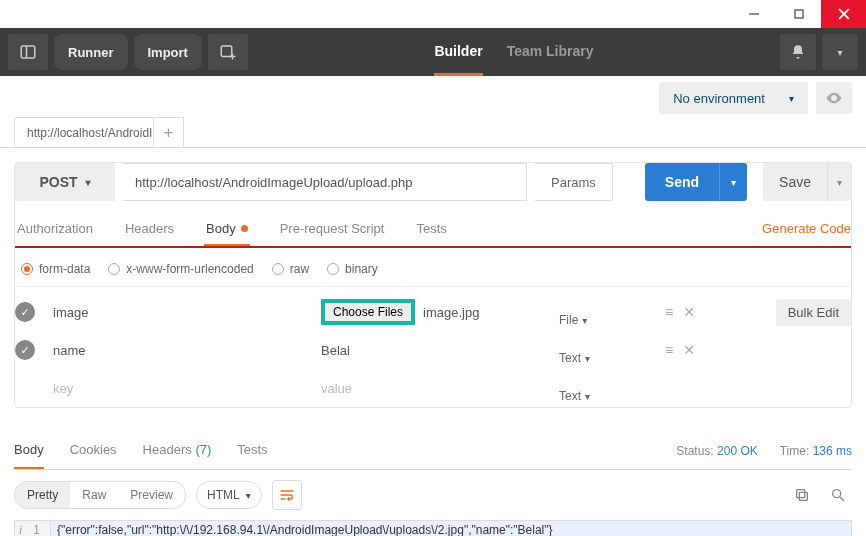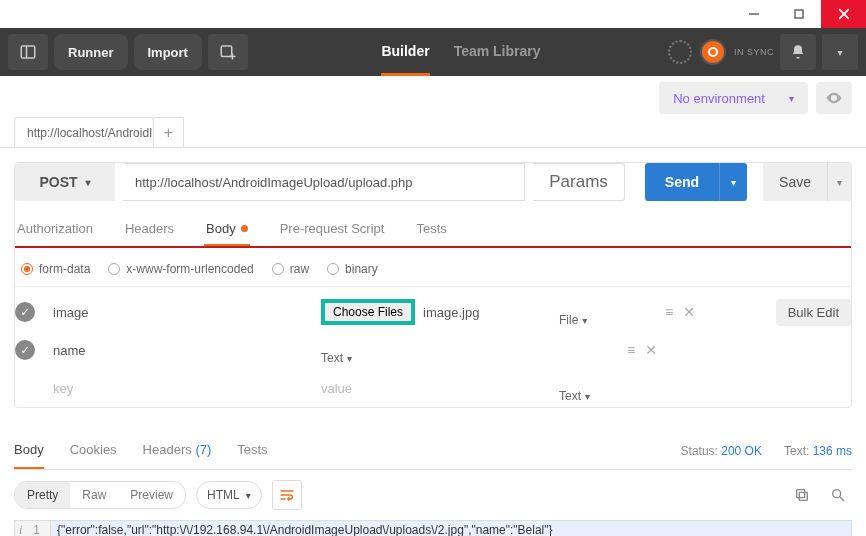--- a/index.html
+++ b/index.html
@@ -18,35 +18,35 @@
 .toolbar-tab.active { color: #fff; border-bottom-color: #f26b1d; }
 .sync-badge { display: flex; align-items: center; gap: 8px; }
 .sync-orb { position: relative; width: 24px; height: 24px; }
 .sync-orb-dashed { position: absolute; inset: 0; border: 2px dotted #777; border-radius: 50%; }
 .sync-orb-dot { width: 26px; height: 26px; background: #f26b1d; border-radius: 50%; display: flex; align-items: center; justify-content: center; border: 2px solid #555; }
 .sync-orb-inner { width: 10px; height: 10px; border: 2px solid #fff; border-radius: 50%; }
 .sync-text { font-size: 9px; color: #999; letter-spacing: 0.5px; }
 .bell-btn, .chev-btn { width: 36px; height: 36px; background: #4a4a4a; border-radius: 3px; display: flex; align-items: center; justify-content: center; color: #ccc; margin-left: 6px; }
 
 .envbar { height: 44px; display: flex; align-items: center; justify-content: flex-end; padding: 0 14px; gap: 8px; }
-.env-select { padding: 0 14px; height: 32px; background: #eee; border-radius: 3px; display: flex; align-items: center; gap: 24px; color: #8b5cf6; font-size: 13px; }
+.env-select { padding: 0 14px; height: 32px; background: #eee; border-radius: 3px; display: flex; align-items: center; gap: 24px; color: #0c4a6e; font-size: 13px; }
 .env-eye { width: 36px; height: 32px; background: #eee; border-radius: 3px; display: flex; align-items: center; justify-content: center; color: #aaa; }
 
 .tabstrip { display: flex; align-items: flex-end; padding: 0 14px; border-bottom: 1px solid #ddd; height: 34px; gap: 0; margin-top: -6px; }
 .tab { padding: 0 12px; height: 30px; border: 1px solid #ddd; border-bottom: none; background: #fff; font-size: 12px; color: #666; display: flex; align-items: center; border-radius: 3px 3px 0 0; width: 140px; overflow: hidden; white-space: nowrap; }
 .tab-add { width: 30px; height: 30px; border: 1px solid #ddd; border-left: none; border-bottom: none; display: flex; align-items: center; justify-content: center; color: #999; font-size: 16px; }
 
 .content { padding: 14px; }
 .request-card { border: 1px solid #e5e5e5; border-radius: 4px; background: #fff; }
 
 .req-row { display: flex; gap: 8px; margin-bottom: 12px; }
 .method-btn { width: 100px; height: 38px; background: #eee; display: flex; align-items: center; justify-content: center; gap: 8px; font-size: 14px; font-weight: 600; color: #555; border-radius: 3px 0 0 3px; }
 .url-input { flex: 1; height: 38px; border: 1px solid #ddd; border-left: none; padding: 0 12px; font-size: 13px; color: #555; display: flex; align-items: center; }
-.params-btn { padding: 0 16px; height: 38px; border: 1px solid #ddd; border-left: none; background: #fff; color: #666; font-size: 17px; display: flex; align-items: center; border-radius: 0 3px 3px 0; }
-.send-btn { height: 38px; display: flex; margin-left: 12px; }
+.params-btn { padding: 0 16px; height: 38px; border: 1px solid #ddd; border-left: none; background: #fff; color: #666; font-size: 13px; display: flex; align-items: center; border-radius: 0 3px 3px 0; }
+.send-btn { height: 38px; display: flex; margin-left: 24px; }
 .send-main { background: #2b7cd3; color: #fff; padding: 0 20px; display: flex; align-items: center; font-size: 14px; font-weight: 600; border-radius: 3px 0 0 3px; }
 .send-drop { background: #2b7cd3; width: 28px; display: flex; align-items: center; justify-content: center; color: #fff; border-left: 1px solid rgba(255,255,255,0.2); border-radius: 0 3px 3px 0; }
 .save-btn { height: 38px; display: flex; margin-left: 8px; }
 .save-main { background: #eee; color: #555; padding: 0 16px; display: flex; align-items: center; font-size: 14px; border-radius: 3px 0 0 3px; }
 .save-drop { background: #eee; width: 24px; display: flex; align-items: center; justify-content: center; color: #888; border-left: 1px solid #ddd; border-radius: 0 3px 3px 0; }
 
 .sub-tabs { display: flex; gap: 28px; border-bottom: 2px solid #b91c1c; padding-bottom: 0; position: relative; }
 .sub-tab { color: #888; font-size: 13px; padding: 8px 2px; border-bottom: 2px solid transparent; display: flex; align-items: center; gap: 5px; }
 .sub-tab.active { color: #444; border-bottom-color: #f26b1d; }
 .orange-dot { width: 7px; height: 7px; background: #f26b1d; border-radius: 50%; }
@@ -129,29 +129,20 @@
     <svg viewBox="0 0 24 24">
         <rect x="3" y="4" width="14" height="14" rx="2" fill="none" stroke="currentColor" stroke-width="2"></rect>
         <line x1="18" y1="14" x2="18" y2="22" stroke="currentColor" stroke-width="2"></line>
         <line x1="14" y1="18" x2="22" y2="18" stroke="currentColor" stroke-width="2"></line>
       </svg>
   </div>
   <div class="toolbar-tabs">
     <div class="toolbar-tab active">Builder</div>
     <div class="toolbar-tab">Team Library</div>
   </div>
-  <div class="sync-badge">
-    <div class="sync-orb">
-        <div class="sync-orb-dashed"></div>
-      </div>
-    <div class="sync-orb-dot">
-        <div class="sync-orb-inner"></div>
-      </div>
-    <span class="sync-text">IN SYNC</span>
-  </div>
   <div class="bell-btn">
     <svg viewBox="0 0 24 24" width="16" height="16">
         <path d="M12 2a6 6 0 0 0-6 6v4l-2 3h16l-2-3V8a6 6 0 0 0-6-6zm0 20a2.5 2.5 0 0 0 2.5-2.5h-5A2.5 2.5 0 0 0 12 22z" fill="currentColor"></path>
       </svg>
   </div>
   <div class="chev-btn">
       <span class="chev">▾</span>
     </div>
 </div>
 
@@ -198,20 +189,21 @@
 
     <div class="sub-tabs">
       <div class="sub-tab">Authorization</div>
       <div class="sub-tab">Headers</div>
       <div class="sub-tab active">
         <span>Body</span>
         <span class="orange-dot"></span>
       </div>
       <div class="sub-tab">Pre-request Script</div>
       <div class="sub-tab">Tests</div>
+      <div class="gen-code">Generate Code</div>
     </div>
 
     <div class="body-type-row">
       <label class="radio selected">
         <span class="radio-circle">
             <span class="radio-dot"></span>
           </span>
         <span>form-data</span>
       </label>
       <label class="radio">
@@ -243,20 +235,21 @@
         <div></div>
         <div class="fd-actions">
           <span>≡</span>
           <span>✕</span>
         </div>
         <div class="bulk-btn">Bulk Edit</div>
       </div>
       <div class="fd-row">
         <div class="fd-check">✓</div>
         <div class="fd-key">name</div>
+        <div class="fd-val">Belal</div>
         <div class="fd-type">
           <span>Text</span>
             <span class="chev">▾</span>
         </div>
         <div></div>
         <div class="fd-actions">
           <span>≡</span>
           <span>✕</span>
         </div>
         <div></div>
@@ -280,21 +273,21 @@
     <div class="resp-tabs">
       <div class="resp-tab active">Body</div>
       <div class="resp-tab">Cookies</div>
       <div class="resp-tab">
         <span>Headers</span>
         <span class="resp-headers-count">(7)</span>
       </div>
       <div class="resp-tab">Tests</div>
       <div class="resp-status">
         <span><span class="label">Status:</span> <span class="val">200 OK</span></span>
-        <span><span class="label">Text:</span> <span class="val">136 ms</span></span>
+        <span><span class="label">Time:</span> <span class="val">136 ms</span></span>
       </div>
     </div>
 
     <div class="resp-toolbar">
       <div class="view-mode">
         <div class="view-mode-btn active">Pretty</div>
         <div class="view-mode-btn">Raw</div>
         <div class="view-mode-btn">Preview</div>
       </div>
       <div class="lang-select">

